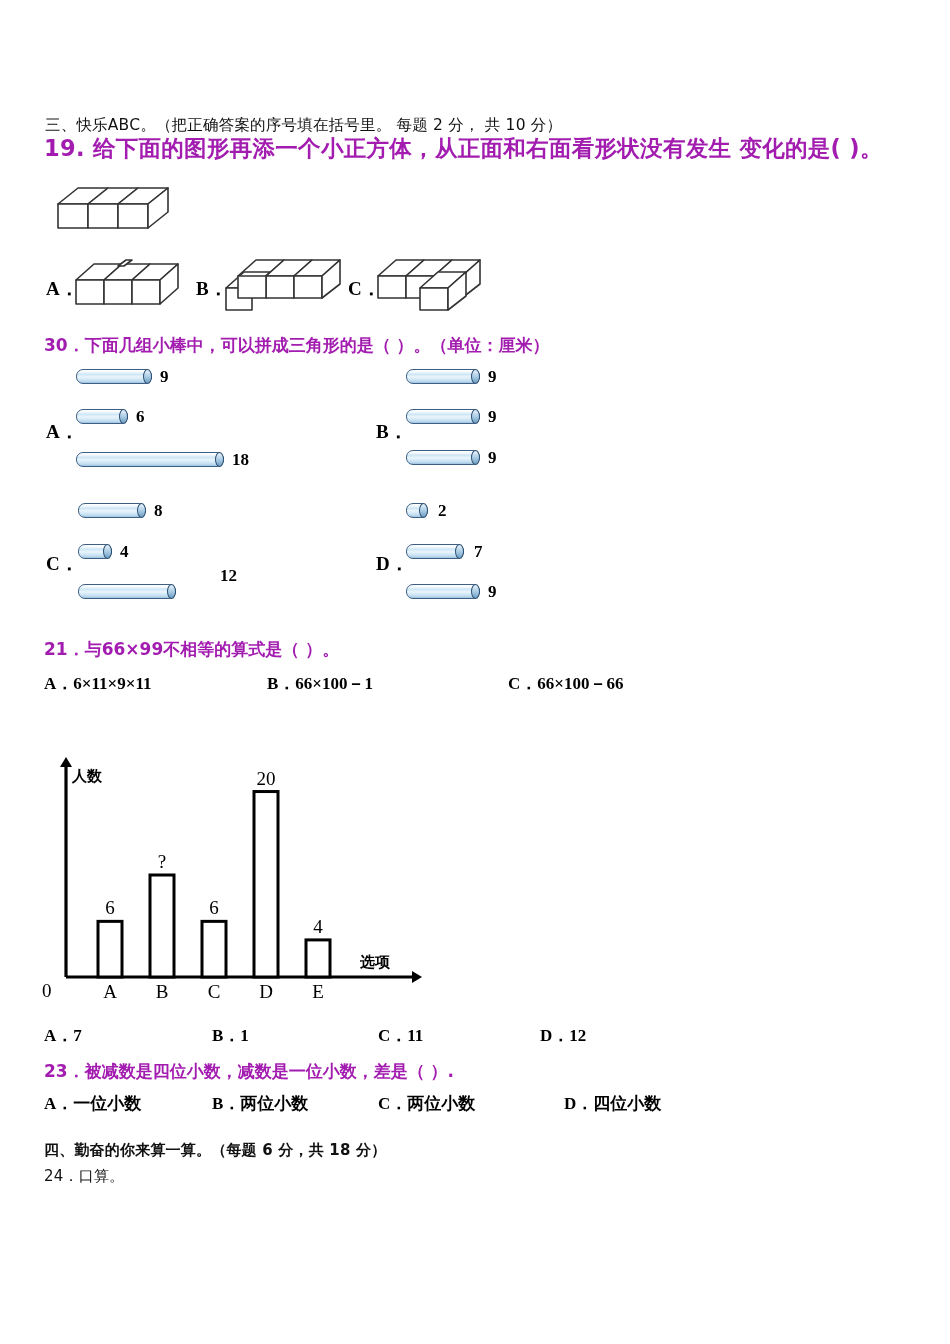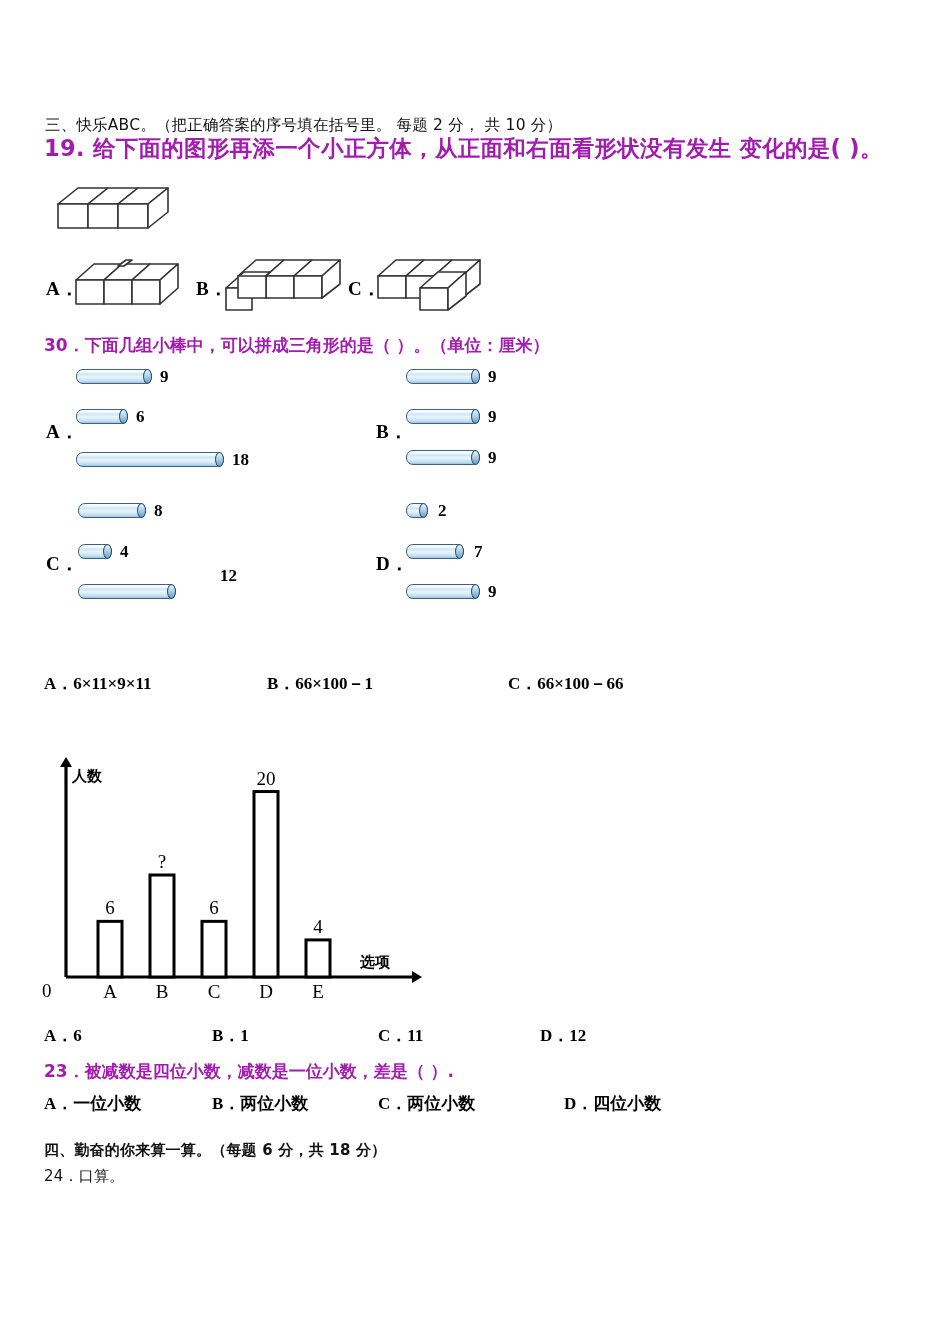--- a/index.html
+++ b/index.html
@@ -199,20 +199,21 @@
   <div class="stick-num" style="left:184px;top:568px;margin-left:36px;">12</div>
 
   <div class="opt-letter" style="left:376px;top:551px;">D．</div>
   <div class="stick" style="left:406px;top:503px;width:22px;"></div>
   <div class="stick-num" style="left:438px;top:503px;">2</div>
   <div class="stick" style="left:406px;top:544px;width:58px;"></div>
   <div class="stick-num" style="left:474px;top:544px;">7</div>
   <div class="stick" style="left:406px;top:584px;width:74px;"></div>
   <div class="stick-num" style="left:488px;top:584px;">9</div>
 
+  <div class="q-stem mid" style="left:44px;top:638px;">21．与66×99不相等的算式是（    ）。</div>
   <div class="opt" style="left:44px;top:672px;">A．6×11×9×11</div>
   <div class="opt" style="left:267px;top:672px;">B．66×100－1</div>
   <div class="opt" style="left:508px;top:672px;">C．66×100－66</div>
 
 
   <div class="chart">
     <svg id="barchart" width="420" height="262" viewBox="0 0 420 262">
         <line x1="36" y1="232" x2="36" y2="18" stroke="#000000" stroke-width="3.2"></line>
         <polygon points="30,22 42,22 36,12" fill="#000000"></polygon>
         <line x1="36" y1="232" x2="384" y2="232" stroke="#000000" stroke-width="3.2"></line>
@@ -231,21 +232,21 @@
         <text x="184" y="253" text-anchor="middle" font-family="&quot;Liberation Serif&quot;, serif" font-size="19" fill="#000000">C</text>
         <rect x="224" y="46.54545454545456" width="24" height="185.45454545454544" fill="#ffffff" stroke="#000000" stroke-width="3"></rect>
         <text x="236" y="39.54545454545456" text-anchor="middle" font-family="&quot;Liberation Serif&quot;, serif" font-size="19" fill="#000000">20</text>
         <text x="236" y="253" text-anchor="middle" font-family="&quot;Liberation Serif&quot;, serif" font-size="19" fill="#000000">D</text>
         <rect x="276" y="194.9090909090909" width="24" height="37.09090909090909" fill="#ffffff" stroke="#000000" stroke-width="3"></rect>
         <text x="288" y="187.9090909090909" text-anchor="middle" font-family="&quot;Liberation Serif&quot;, serif" font-size="19" fill="#000000">4</text>
         <text x="288" y="253" text-anchor="middle" font-family="&quot;Liberation Serif&quot;, serif" font-size="19" fill="#000000">E</text>
       </svg>
   </div>
 
-  <div class="opt" style="left:44px;top:1024px;">A．6</div>
+  <div class="opt" style="left:44px;top:1024px;">A．7</div>
   <div class="opt" style="left:212px;top:1024px;">B．1</div>
   <div class="opt" style="left:378px;top:1024px;">C．11</div>
   <div class="opt" style="left:540px;top:1024px;">D．12</div>
 
   <div class="q-stem mid" style="left:44px;top:1060px;">23．被减数是四位小数，减数是一位小数，差是（    ）.</div>
   <div class="opt" style="left:44px;top:1092px;">A．一位小数</div>
   <div class="opt" style="left:212px;top:1092px;">B．两位小数</div>
   <div class="opt" style="left:378px;top:1092px;">C．两位小数</div>
   <div class="opt" style="left:540px;top:1092px;margin-left:24px;">D．四位小数</div>
 

